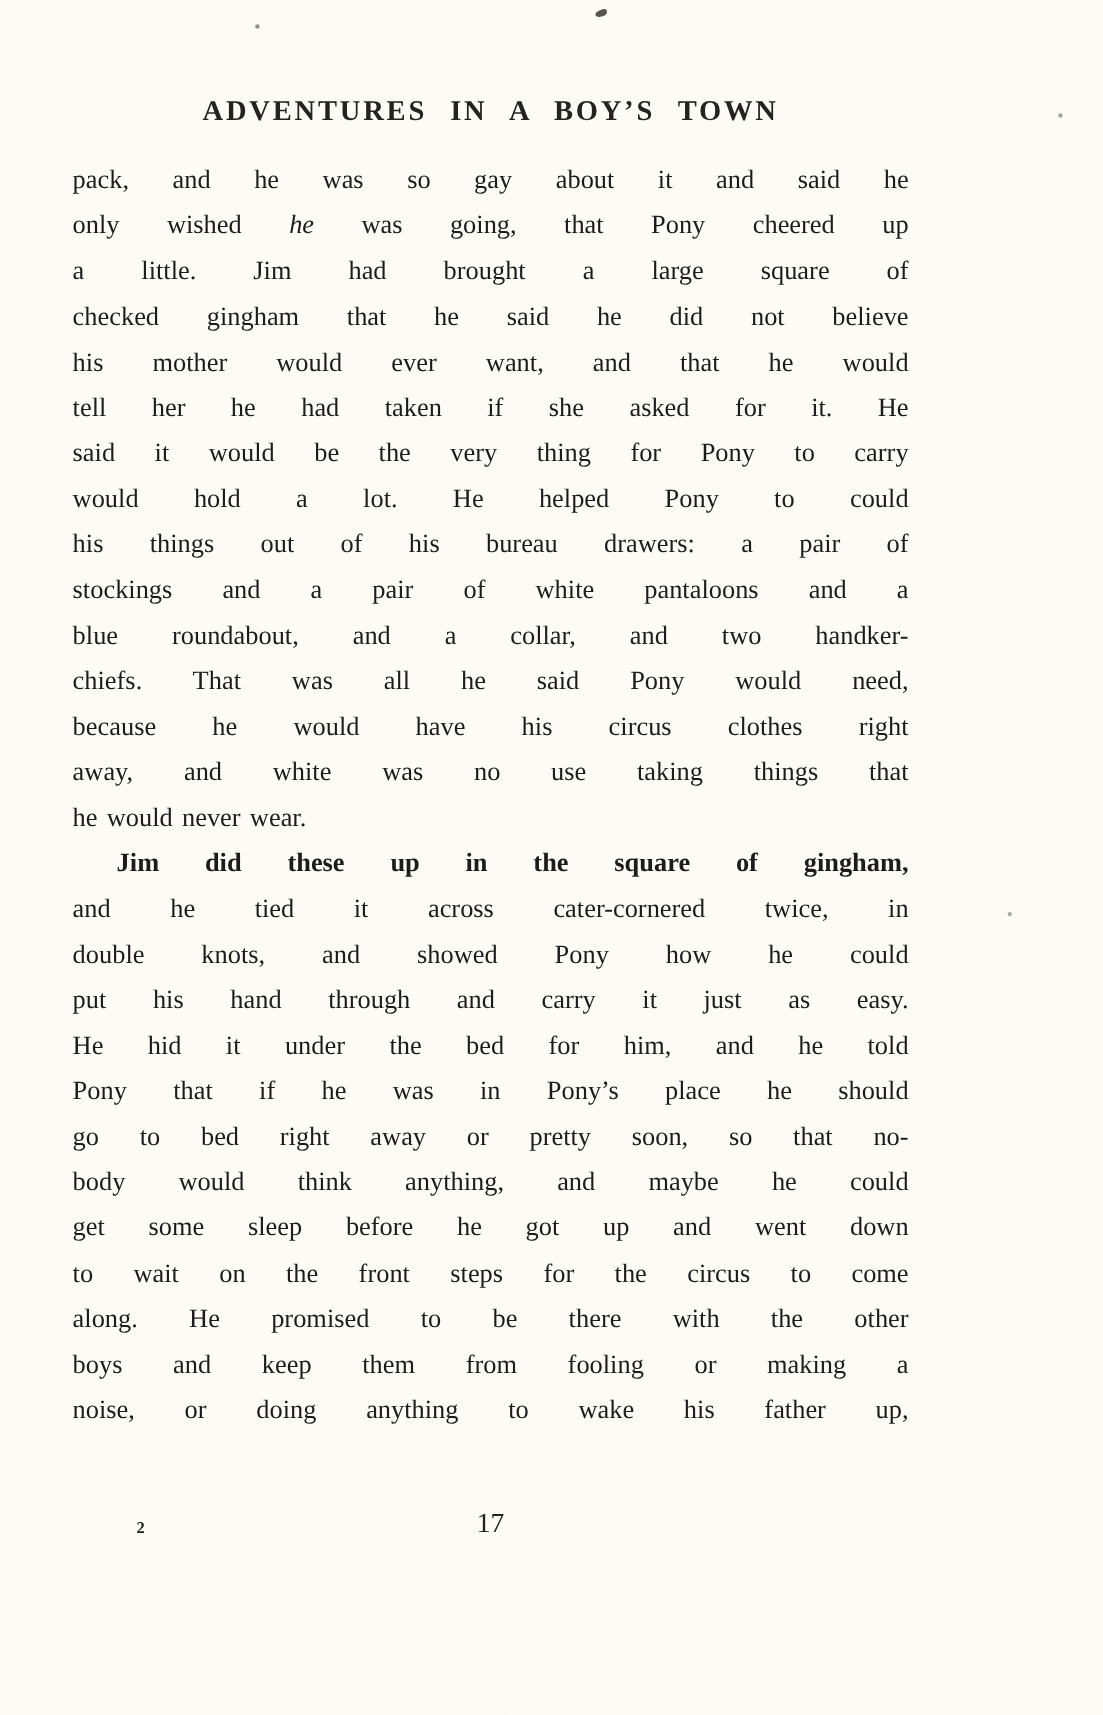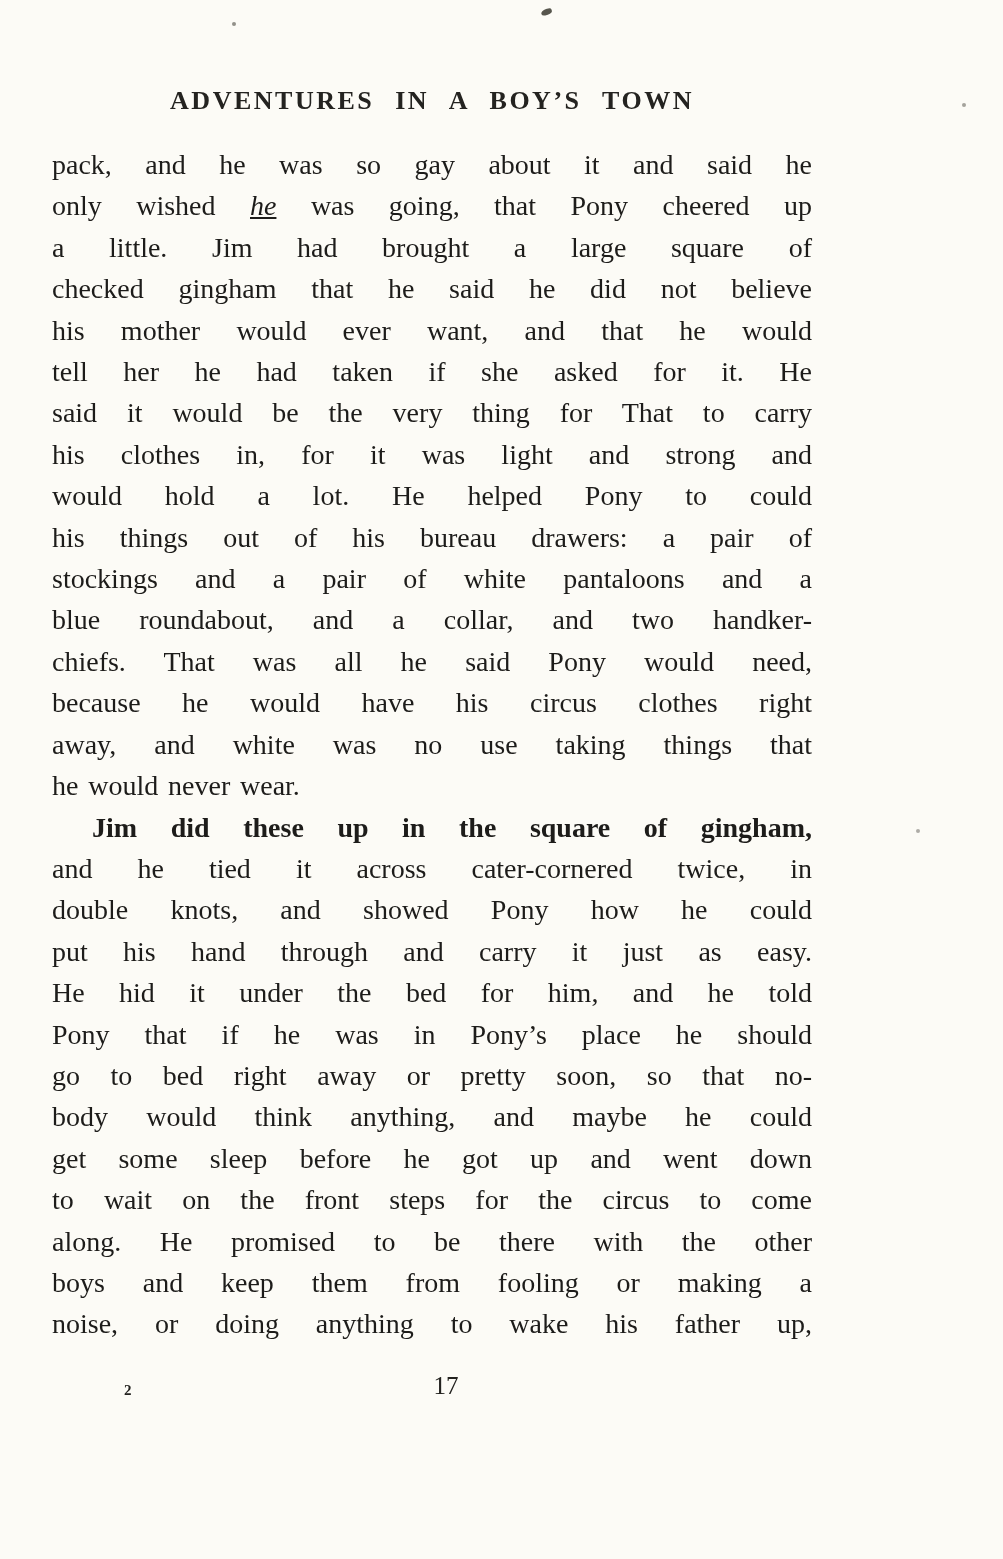--- a/index.html
+++ b/index.html
@@ -11,53 +11,52 @@
     position: relative;
     width: 1003px;
     height: 1559px;
     background: #fcfbf6;
     font-family: "Liberation Serif", "DejaVu Serif", serif;
     color: #1d1c1a;
     overflow: hidden;
   }
   .content {
     position: absolute;
-    left: 52px;
+    left: 66px;
     top: 0;
     width: 760px;
   }
   .running-head {
     margin-top: 86px;
     text-align: center;
     font-weight: bold;
     font-size: 26px;
     letter-spacing: 2.5px;
     word-spacing: 12px;
     color: #242320;
   }
   .body-text {
     margin-top: 28px;
-    font-size: 28px;
+    font-size: 24px;
     line-height: 41.4px;
     word-spacing: 0.10em;
   }
   .line {
     text-align: justify;
     text-align-last: left;
   }
   .line.jl {
     text-align-last: justify;
   }
   .line.indent {
     text-indent: 40px;
     font-weight: bold;
   }
   .line i {
     font-style: italic;
-    text-decoration: underline;
   }
   .footer {
     position: absolute;
     left: 66px;
     top: 1372px;
     width: 760px;
     text-align: center;
     font-size: 25px;
     color: #23221f;
   }
@@ -110,22 +109,21 @@
   <div class="content">
     <div class="running-head">ADVENTURES IN A BOY’S TOWN</div>
 
     <div class="body-text">
         <div class="line jl"><span>pack, and he was so gay about it and said he</span></div>
         <div class="line jl"><span>only wished </span><i>he</i><span> was going, that Pony cheered up</span></div>
         <div class="line jl"><span>a little. Jim had brought a large square of</span></div>
         <div class="line jl"><span>checked gingham that he said he did not believe</span></div>
         <div class="line jl"><span>his mother would ever want, and that he would</span></div>
         <div class="line jl"><span>tell her he had taken if she asked for it. He</span></div>
-        <div class="line jl"><span>said it would be the very thing for That to carry</span></div>
-        <div class="line jl"><span>his clothes in, for it was light and strong and</span></div>
+        <div class="line jl"><span>said it would be the very thing for Pony to carry</span></div>
         <div class="line jl"><span>would hold a lot. He helped Pony to could</span></div>
         <div class="line jl"><span>his things out of his bureau drawers: a pair of</span></div>
         <div class="line jl"><span>stockings and a pair of white pantaloons and a</span></div>
         <div class="line jl"><span>blue roundabout, and a collar, and two handker-</span></div>
         <div class="line jl"><span>chiefs. That was all he said Pony would need,</span></div>
         <div class="line jl"><span>because he would have his circus clothes right</span></div>
         <div class="line jl"><span>away, and white was no use taking things that</span></div>
         <div class="line"><span>he would never wear.</span></div>
         <div class="line jl indent"><span>Jim did these up in the square of gingham,</span></div>
         <div class="line jl"><span>and he tied it across cater-cornered twice, in</span></div>

